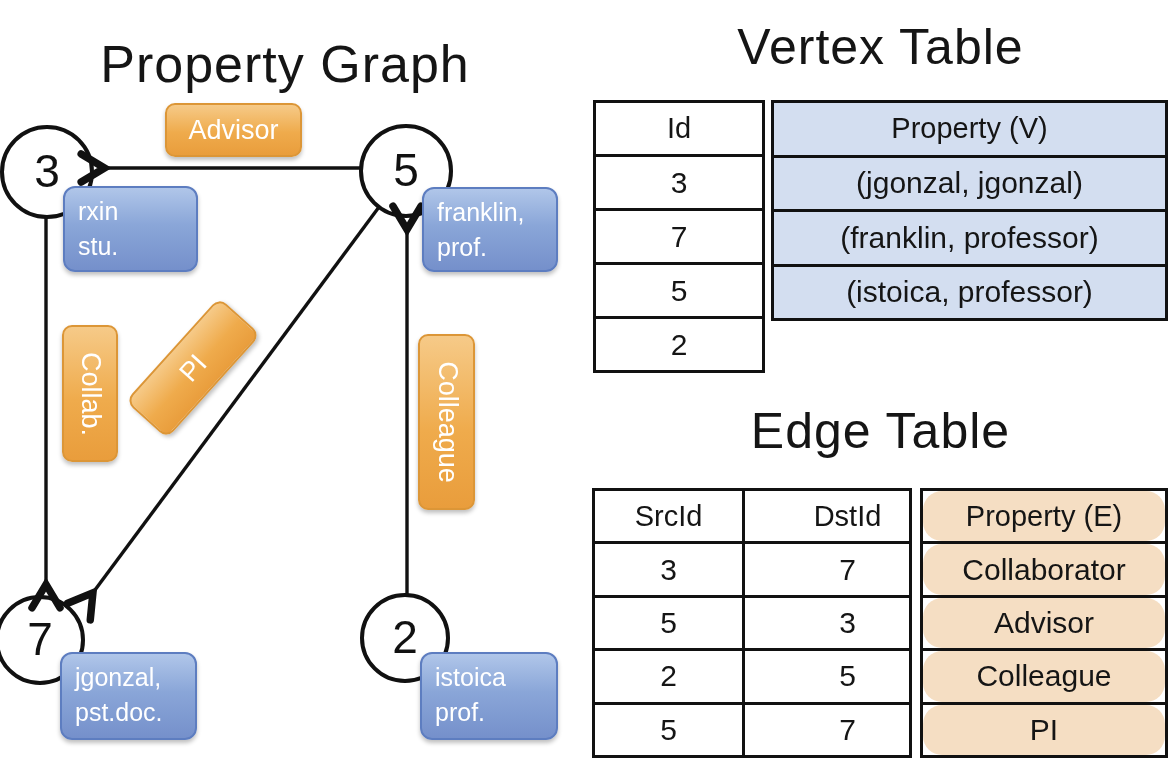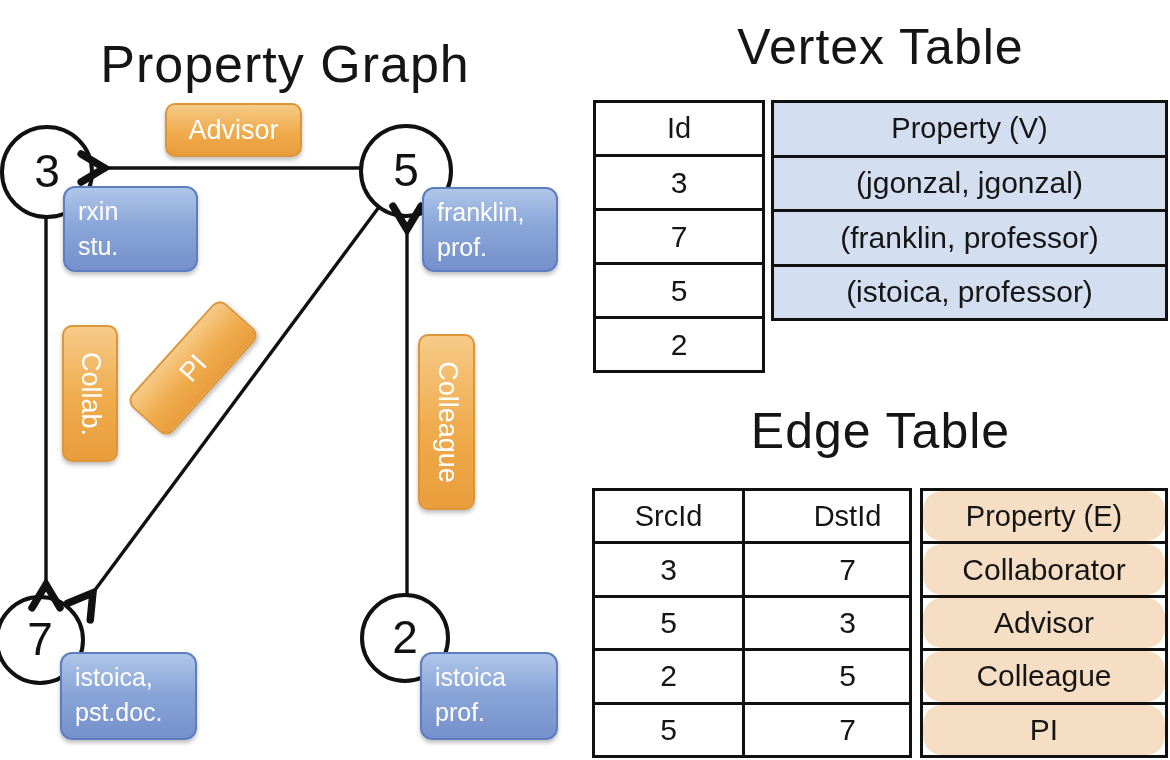--- a/index.html
+++ b/index.html
@@ -92,21 +92,21 @@
 
   <div class="node-num" style="left:47px;  top:171px;">3</div>
   <div class="node-num" style="left:406px; top:170px;">5</div>
   <div class="node-num" style="left:40px;  top:639px;">7</div>
   <div class="node-num" style="left:405px; top:637px;">2</div>
 
   <div class="vbox" style="left:63px;  top:186px; width:135px; height:86px;">rxin
 stu.</div>
   <div class="vbox" style="left:422px; top:187px; width:136px; height:85px;">franklin,
 prof.</div>
-  <div class="vbox" style="left:60px;  top:652px; width:137px; height:88px;">istoica,
+  <div class="vbox" style="left:60px;  top:652px; width:137px; height:88px;">jgonzal,
 pst.doc.</div>
   <div class="vbox" style="left:420px; top:652px; width:138px; height:88px;">istoica
 prof.</div>
 
   <div class="ebox" style="left:165px; top:103px; width:137px; height:54px;">
     <span>Advisor</span>
   </div>
   <div class="ebox" style="left:62px; top:325px; width:56px; height:137px;">
     <span class="vtext">Collab.</span>
   </div>

